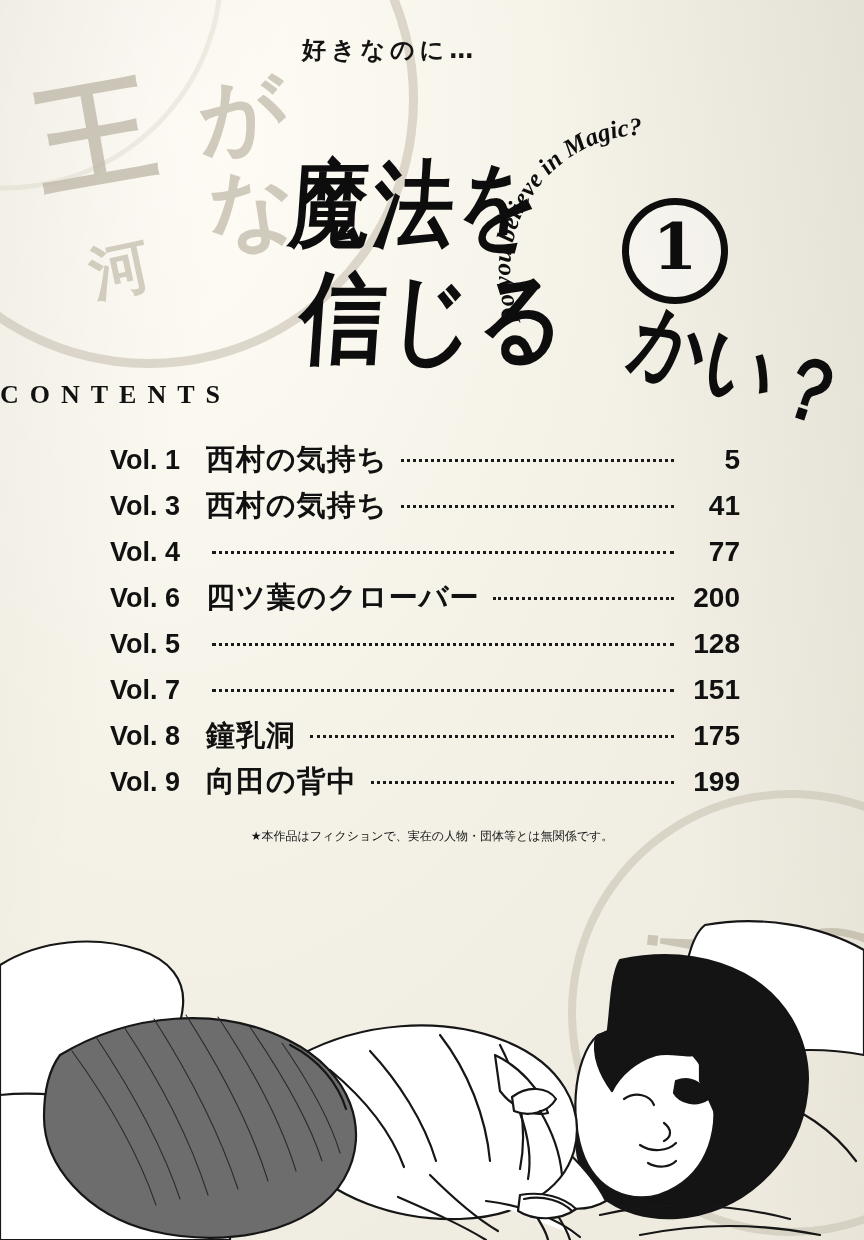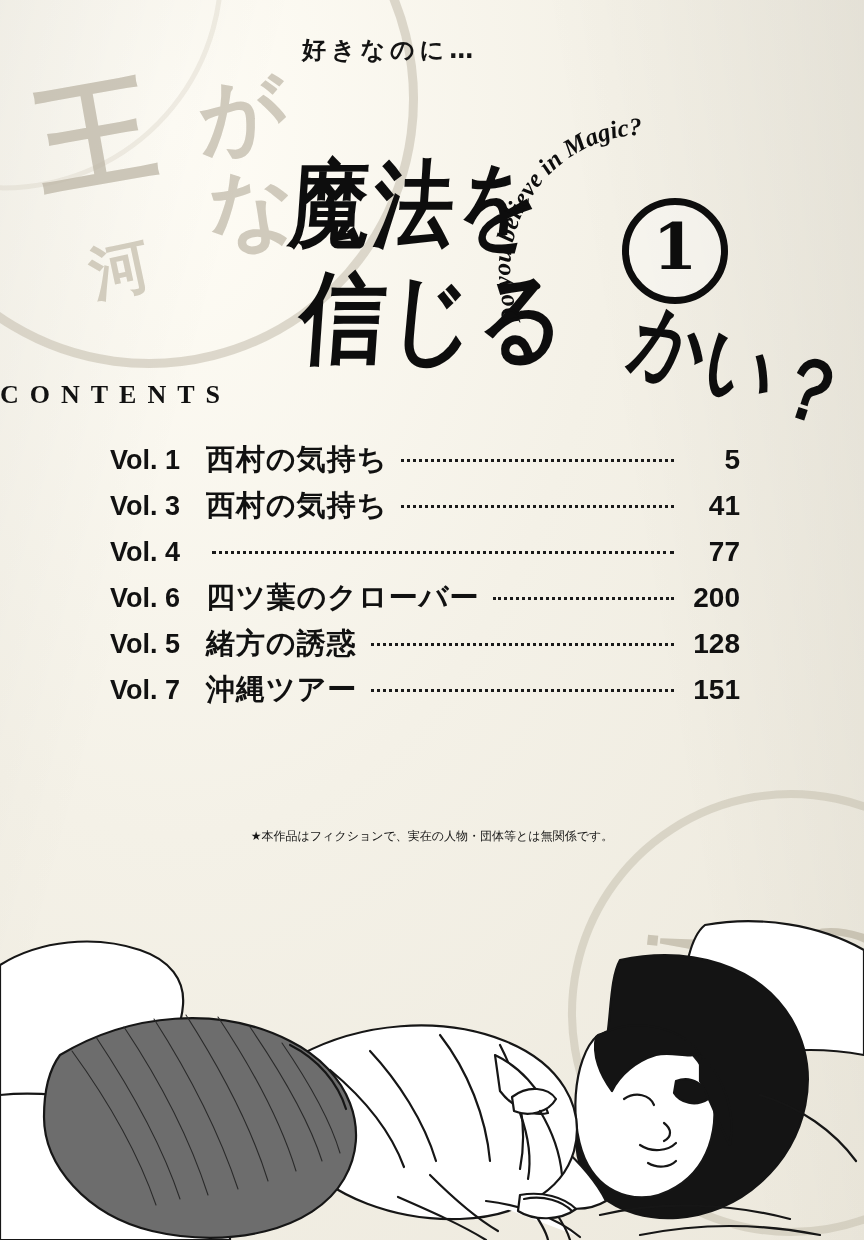--- a/index.html
+++ b/index.html
@@ -330,29 +330,39 @@
       <span class="toc-page">77</span>
     </div>
     <div class="toc-row">
       <span class="toc-vol">Vol. 6</span>
       <span class="toc-title">四ツ葉のクローバー</span>
       <span class="toc-dots"></span>
       <span class="toc-page">200</span>
     </div>
     <div class="toc-row">
       <span class="toc-vol">Vol. 5</span>
-      <span class="toc-title">緒方の誘惑</span>
       <span class="toc-dots"></span>
       <span class="toc-page">128</span>
     </div>
     <div class="toc-row">
       <span class="toc-vol">Vol. 7</span>
-      <span class="toc-title">沖縄ツアー</span>
       <span class="toc-dots"></span>
       <span class="toc-page">151</span>
+    </div>
+    <div class="toc-row">
+      <span class="toc-vol">Vol. 8</span>
+      <span class="toc-title">鐘乳洞</span>
+      <span class="toc-dots"></span>
+      <span class="toc-page">175</span>
+    </div>
+    <div class="toc-row">
+      <span class="toc-vol">Vol. 9</span>
+      <span class="toc-title">向田の背中</span>
+      <span class="toc-dots"></span>
+      <span class="toc-page">199</span>
     </div>
   </div>
 
   <div id="disclaimer">★本作品はフィクションで、実在の人物・団体等とは無関係です。</div>
 
   <div id="illustration">
     <svg width="864" height="395" viewBox="0 0 864 395">
       <g fill="none" stroke="#161616" stroke-width="2.2" stroke-linecap="round" stroke-linejoin="round">
 
         <path d="M0,120 C40,95 95,90 140,105 C170,115 185,135 183,160 C180,200 150,230 100,250 C60,265 20,270 0,268 Z" fill="#ffffff"></path>

